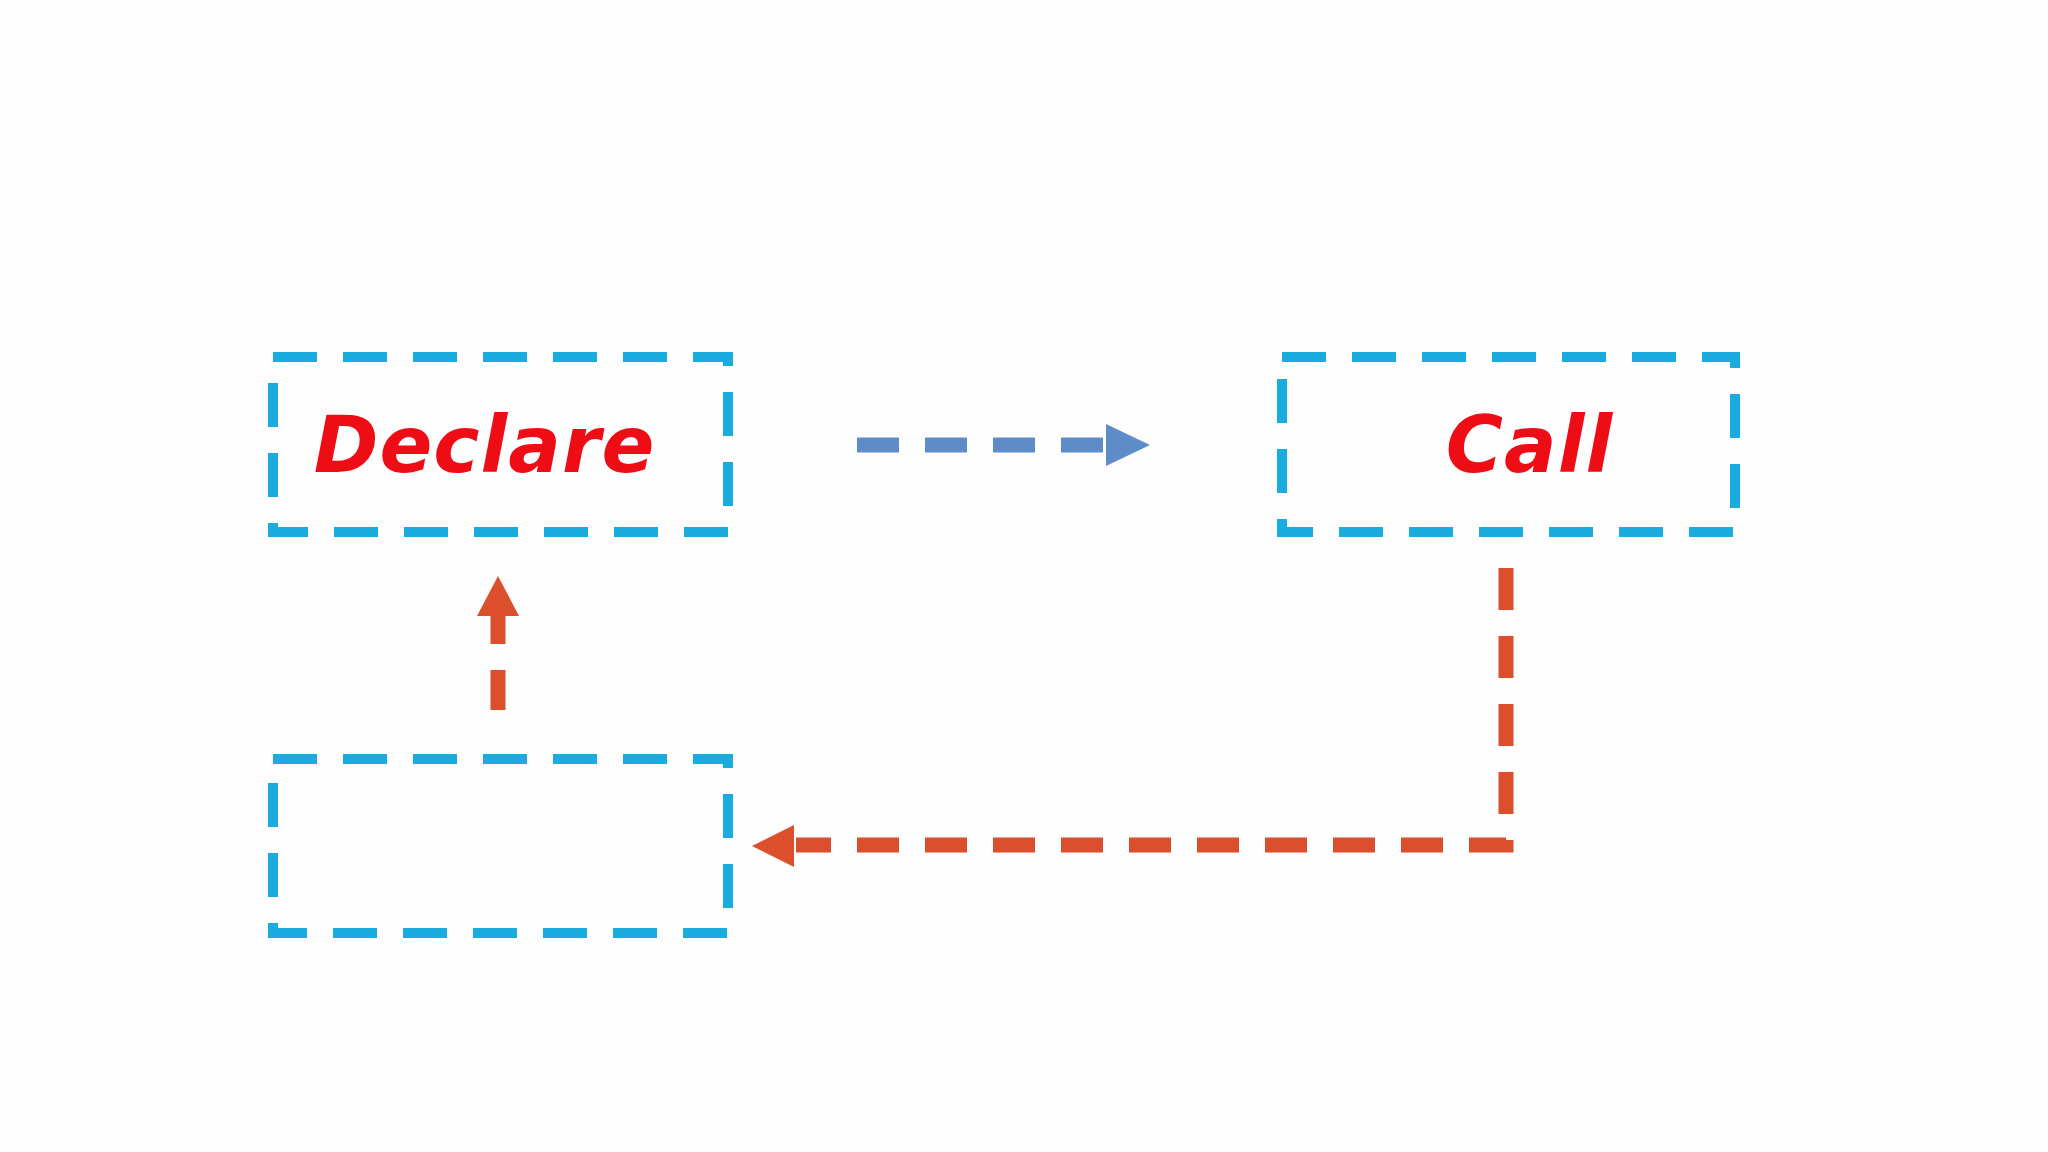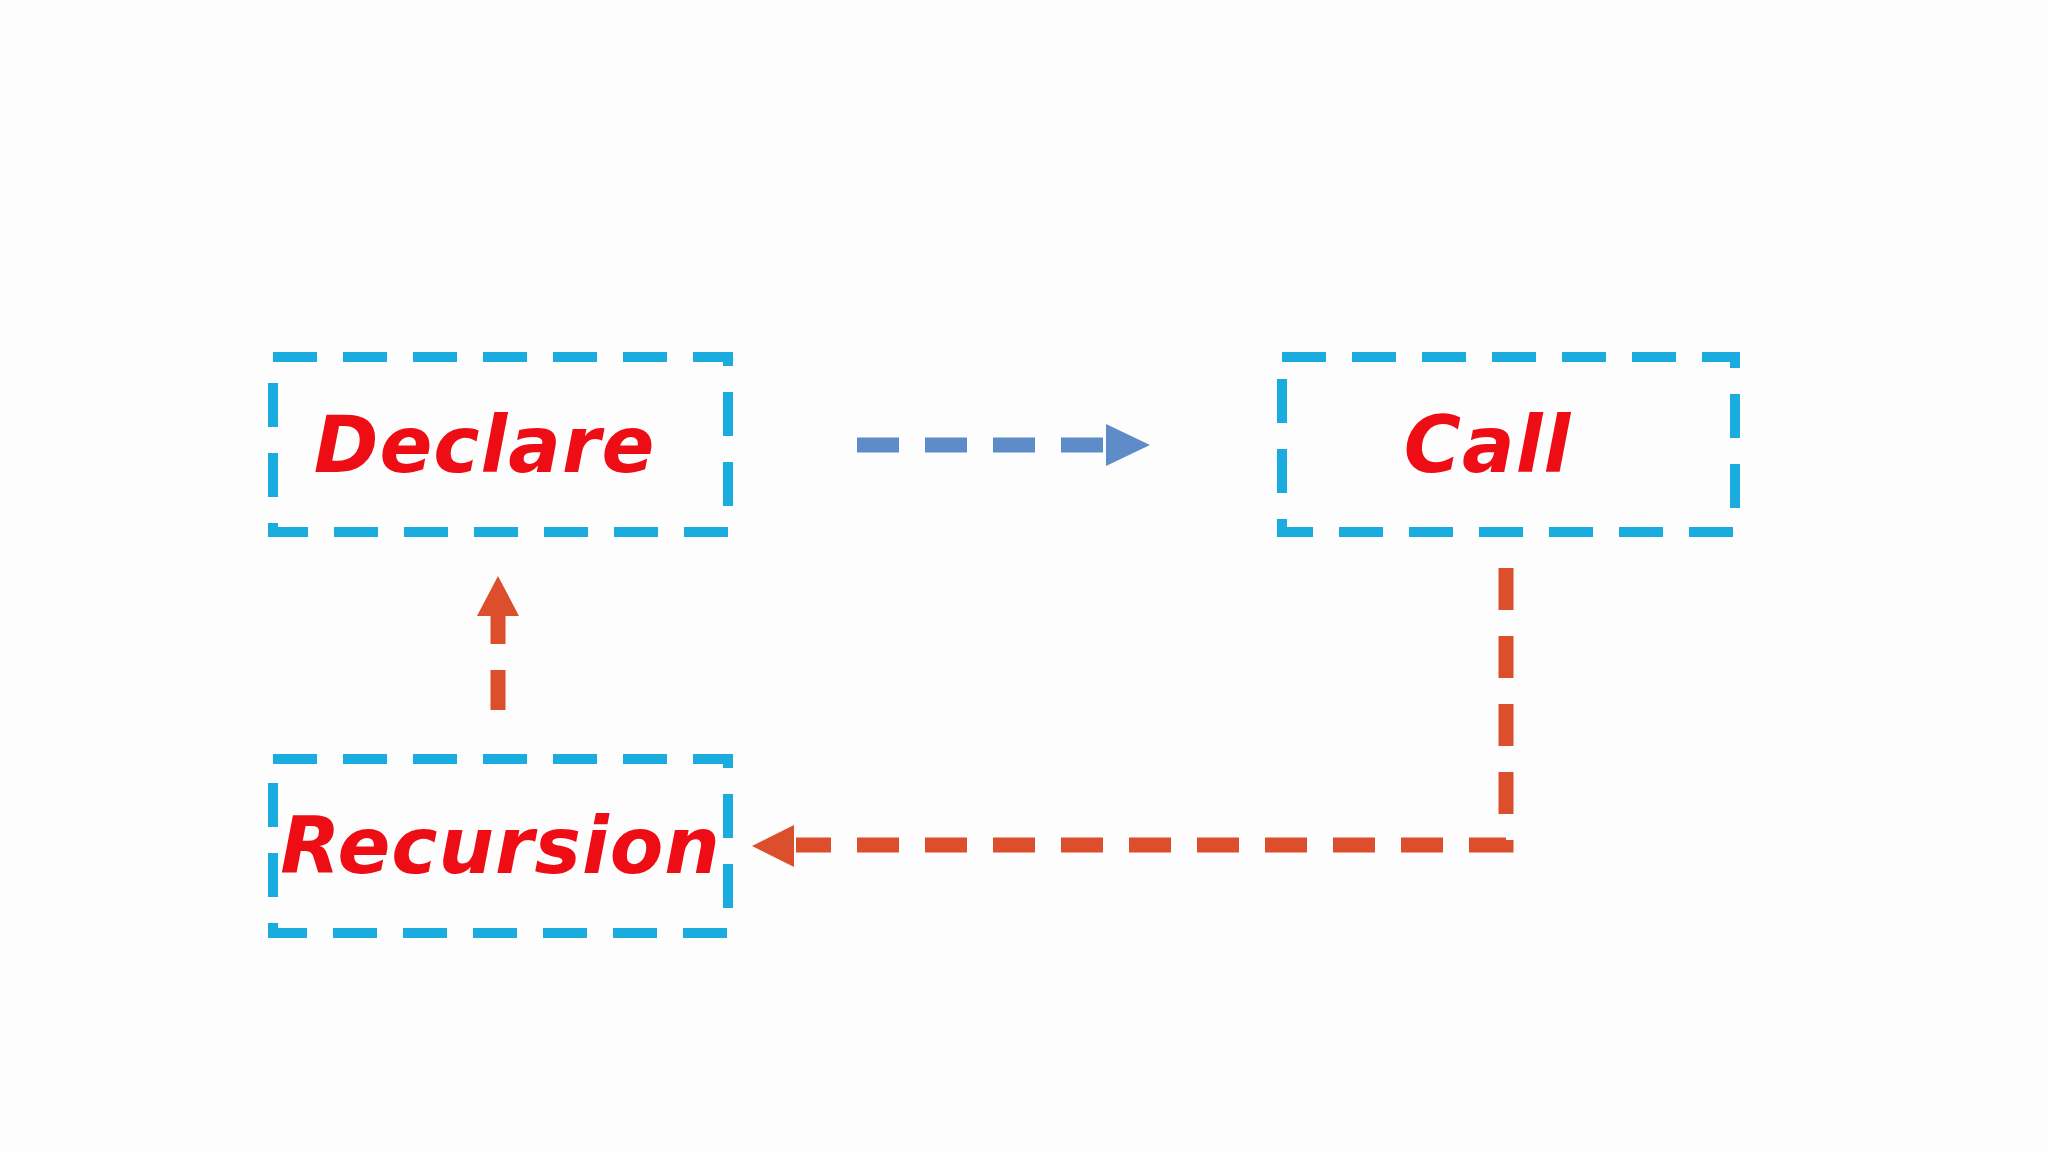--- a/index.html
+++ b/index.html
@@ -52,21 +52,21 @@
     justify-content: center;
     font-weight: bold;
     font-style: italic;
     font-size: 78px;
     letter-spacing: 1px;
     color: var(--label_red, #EE0C15);
     user-select: none;
     white-space: nowrap;
   }
   .label-declare   { left: 252px; top: 352px; width: 465px; height: 185px; }
-  .label-call      { left: 1256px; top: 352px; width: 463px; height: 185px; }
+  .label-call      { left: 1298px; top: 352px; width: 463px; height: 185px; }
   .label-recursion { left: 268px; top: 754px; width: 465px; height: 184px; }
 </style>
 </head>
 <body>
 
 <div class="canvas">
 
   <svg class="diagram-svg" viewBox="0 0 2048 1152" xmlns="http://www.w3.org/2000/svg">
 
     <rect class="box-rect" x="273" y="357" width="455" height="175" stroke="#1AACDF"></rect>
@@ -84,15 +84,14 @@
     </g>
 
     <g>
       <polyline class="edge edge-red" points="1506,568 1506,845 796,845" stroke-dasharray="42 26" stroke="#DC4F2C"></polyline>
       <polygon class="head-red" points="752,846 794,825 794,867" fill="#DC4F2C"></polygon>
     </g>
   </svg>
 
   <div class="node-label label-declare">Declare</div>
   <div class="node-label label-call">Call</div>
-  <div class="node-label label-recursion">Recursion</div>
 
 </div>
 
 </body></html>

